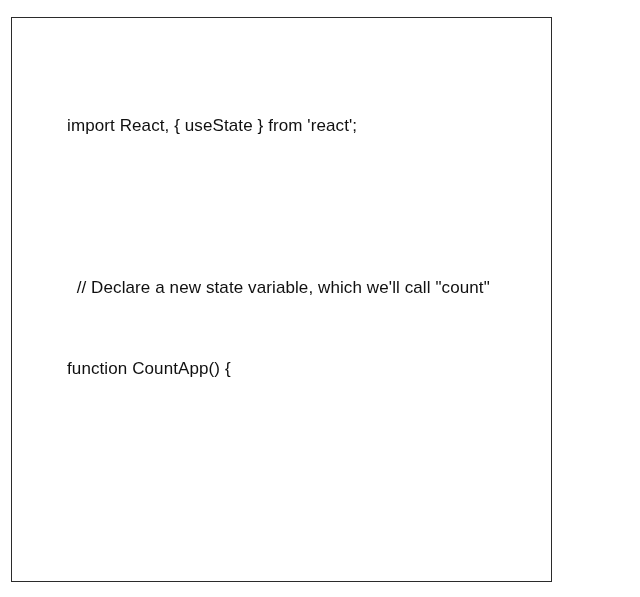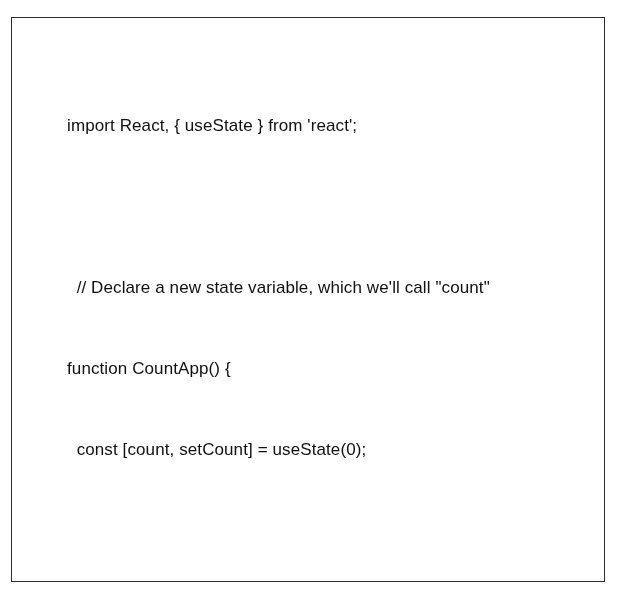--- a/index.html
+++ b/index.html
@@ -10,21 +10,21 @@
   body {
     width: 640px;
     height: 597px;
     overflow: hidden;
     font-family: "Liberation Sans", sans-serif;
   }
   .page-frame {
     position: absolute;
     left: 11px;
     top: 17px;
-    width: 594px;
+    width: 541px;
     height: 565px;
     background: #ffffff;
     border: 1.5px solid #2b2b2b;
     box-sizing: border-box;
     overflow: hidden;
   }
   .code-block {
     position: absolute;
     left: 55px;
     top: 40px;
@@ -46,21 +46,20 @@
 </style>
 </head>
 <body>
 
 <div class="page-frame">
   <div class="code-block">
     <div class="code-line">import React, { useState } from 'react';</div>
     <div class="code-line blank"></div>
     <div class="code-line">  // Declare a new state variable, which we'll call "count"</div>
     <div class="code-line">function CountApp() {</div>
-    <div class="code-line">  const [count, setCount] = useState(0);</div>
     <div class="code-line blank"></div>
     
     
     
     
     
     
     
     
     

